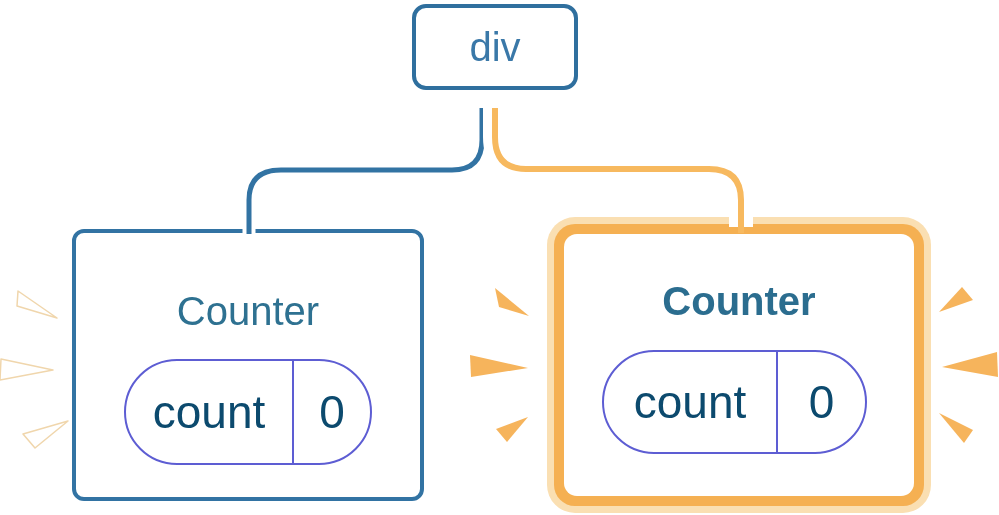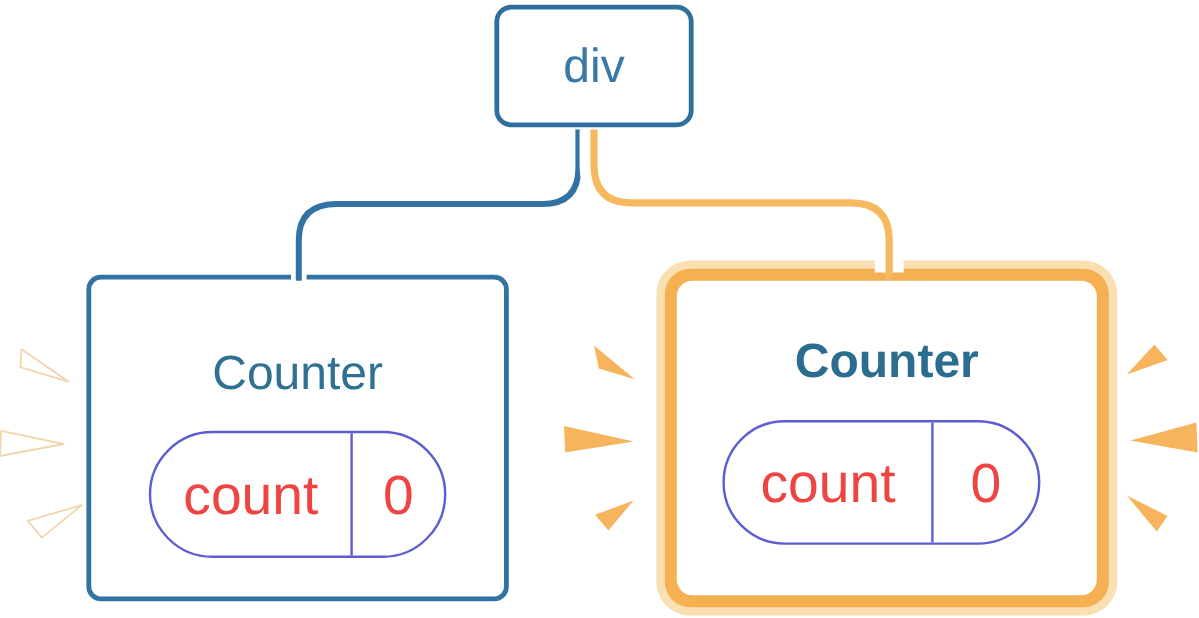--- a/index.html
+++ b/index.html
@@ -1,21 +1,21 @@
 <!DOCTYPE html>
 <html><head>
 <meta charset="utf-8">
 <style>
   html,body{margin:0;padding:0;background:#ffffff;}
   .stage{position:relative;width:999px;height:515px;background:#ffffff;overflow:hidden;
          font-family:"Liberation Sans",sans-serif;}
   .stage *{box-sizing:border-box;}
 
   
-  .root-node{position:absolute;left:412px;top:4px;width:166px;height:102px;
+  .root-node{position:absolute;left:412px;top:4px;width:166px;height:86px;
              background:#ffffff;border:4px solid #2F6F9E;border-radius:14px;
              display:flex;align-items:center;justify-content:center;z-index:1;}
   .root-label{font-size:40px;font-weight:500;color:#3A78A8;}
 
   
   .card-left{position:absolute;left:72px;top:229px;width:352px;height:272px;
              background:#ffffff;border:4px solid #3273A3;border-radius:12px;z-index:1;}
   .card-left .card-title{position:absolute;left:0;right:0;top:56px;text-align:center;
              font-size:40px;font-weight:500;color:#2E7191;line-height:44px;}
 
@@ -24,21 +24,21 @@
               background:#FADFB2;border-radius:28px;z-index:1;}
   .card-right .ring{position:absolute;left:7px;top:7px;right:7px;bottom:7px;
               background:#F5B052;border-radius:21px;}
   .card-right .inner{position:absolute;left:17px;top:17px;right:17px;bottom:17px;
               background:#ffffff;border-radius:13px;}
   .card-right .card-title{position:absolute;left:0;right:0;top:62px;text-align:center;
               font-size:40px;font-weight:700;color:#2B6D8F;line-height:44px;z-index:2;}
 
   
   .pill{position:absolute;display:flex;background:#ffffff;border:2px solid #5D5DD3;
-        border-radius:53px;color:#ef4444;font-size:46px;z-index:2;}
+        border-radius:53px;color:#0c4a6e;font-size:46px;z-index:2;}
   .pill-left{left:48px;top:126px;width:248px;height:106px;}
   .pill-right{left:55px;top:133px;width:265px;height:104px;}
   .pill .state-name{display:flex;align-items:center;justify-content:center;
         border-right:2px solid #5D5DD3;}
   .pill-left .state-name{width:168px;}
   .pill-right .state-name{width:174px;}
   .pill .state-value{flex:1;display:flex;align-items:center;justify-content:center;}
 
   
   .overlay{position:absolute;left:0;top:0;width:999px;height:515px;z-index:10;

